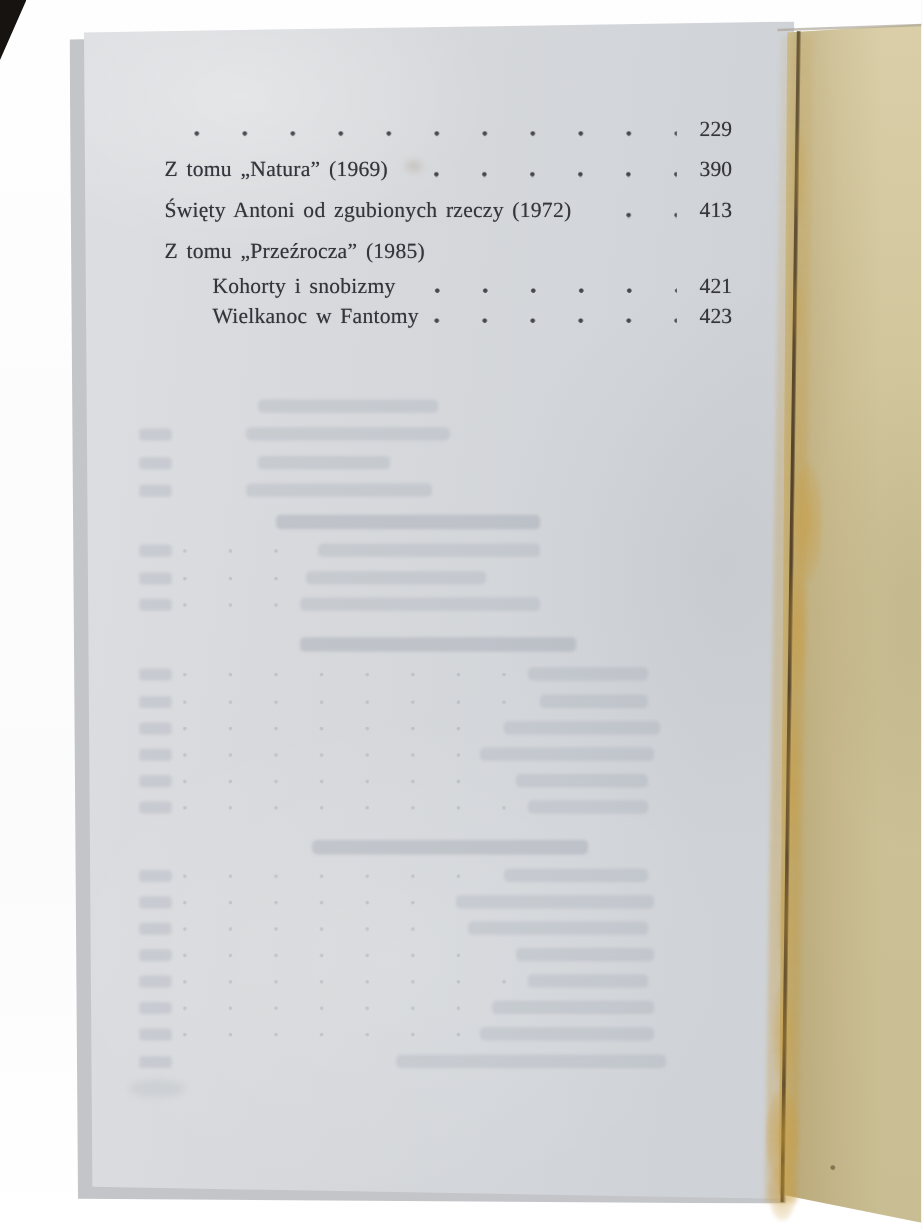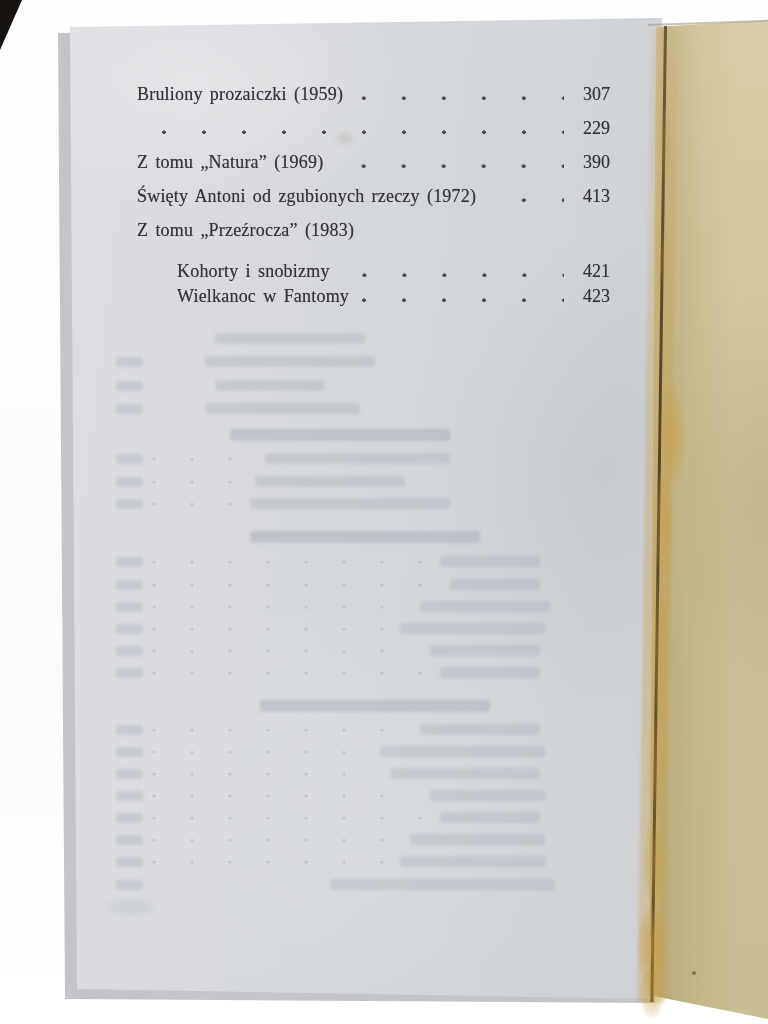--- a/index.html
+++ b/index.html
@@ -137,43 +137,38 @@
       <div class="ghost-num" style="top: 835px;"></div>
       <div class="ghost-dots" style="top: 838px; left: 152px; width: 244px;"></div>
       <div class="ghost-bar" style="top: 856px; left: 400px; width: 145px;"></div>
       <div class="ghost-num" style="top: 857px;"></div>
       <div class="ghost-dots" style="top: 860px; left: 152px; width: 234px;"></div>
       <div class="ghost-bar" style="top: 879px; left: 330px; width: 225px;"></div>
       <div class="ghost-num" style="top: 880px;"></div>
     </div>
 
   <div class="abs toc" id="toc-list">
-      <div class="toc-row">
-        <span class="toc-label">Bruliony prozaiczki (1959)</span>
-        <span class="dot-leader"></span>
-        <span class="toc-page">307</span>
-      </div>
       <div class="toc-row" style="margin-top: 13px;">
         <span class="dot-leader"></span>
         <span class="toc-page">229</span>
       </div>
       <div class="toc-row" style="margin-top: 13px;">
         <span class="toc-label">Z tomu „Natura” (1969)</span>
         <span class="dot-leader"></span>
         <span class="toc-page">390</span>
       </div>
       <div class="toc-row" style="margin-top: 13px;">
         <span class="toc-label">Święty Antoni od zgubionych rzeczy (1972)</span>
         <span class="dot-leader"></span>
         <span class="toc-page">413</span>
       </div>
       <div class="toc-row" style="margin-top: 13px;">
-        <span class="toc-label">Z tomu „Przeźrocza” (1983)</span>
+        <span class="toc-label">Z tomu „Przeźrocza” (1985)</span>
       </div>
-      <div class="toc-row sub" style="margin-top: 20px;">
+      <div class="toc-row sub" style="margin-top: 8px;">
         <span class="toc-label">Kohorty i snobizmy</span>
         <span class="dot-leader"></span>
         <span class="toc-page">421</span>
       </div>
       <div class="toc-row sub" style="margin-top: 4px;">
         <span class="toc-label">Wielkanoc w Fantomy</span>
         <span class="dot-leader"></span>
         <span class="toc-page">423</span>
       </div>
     </div>

